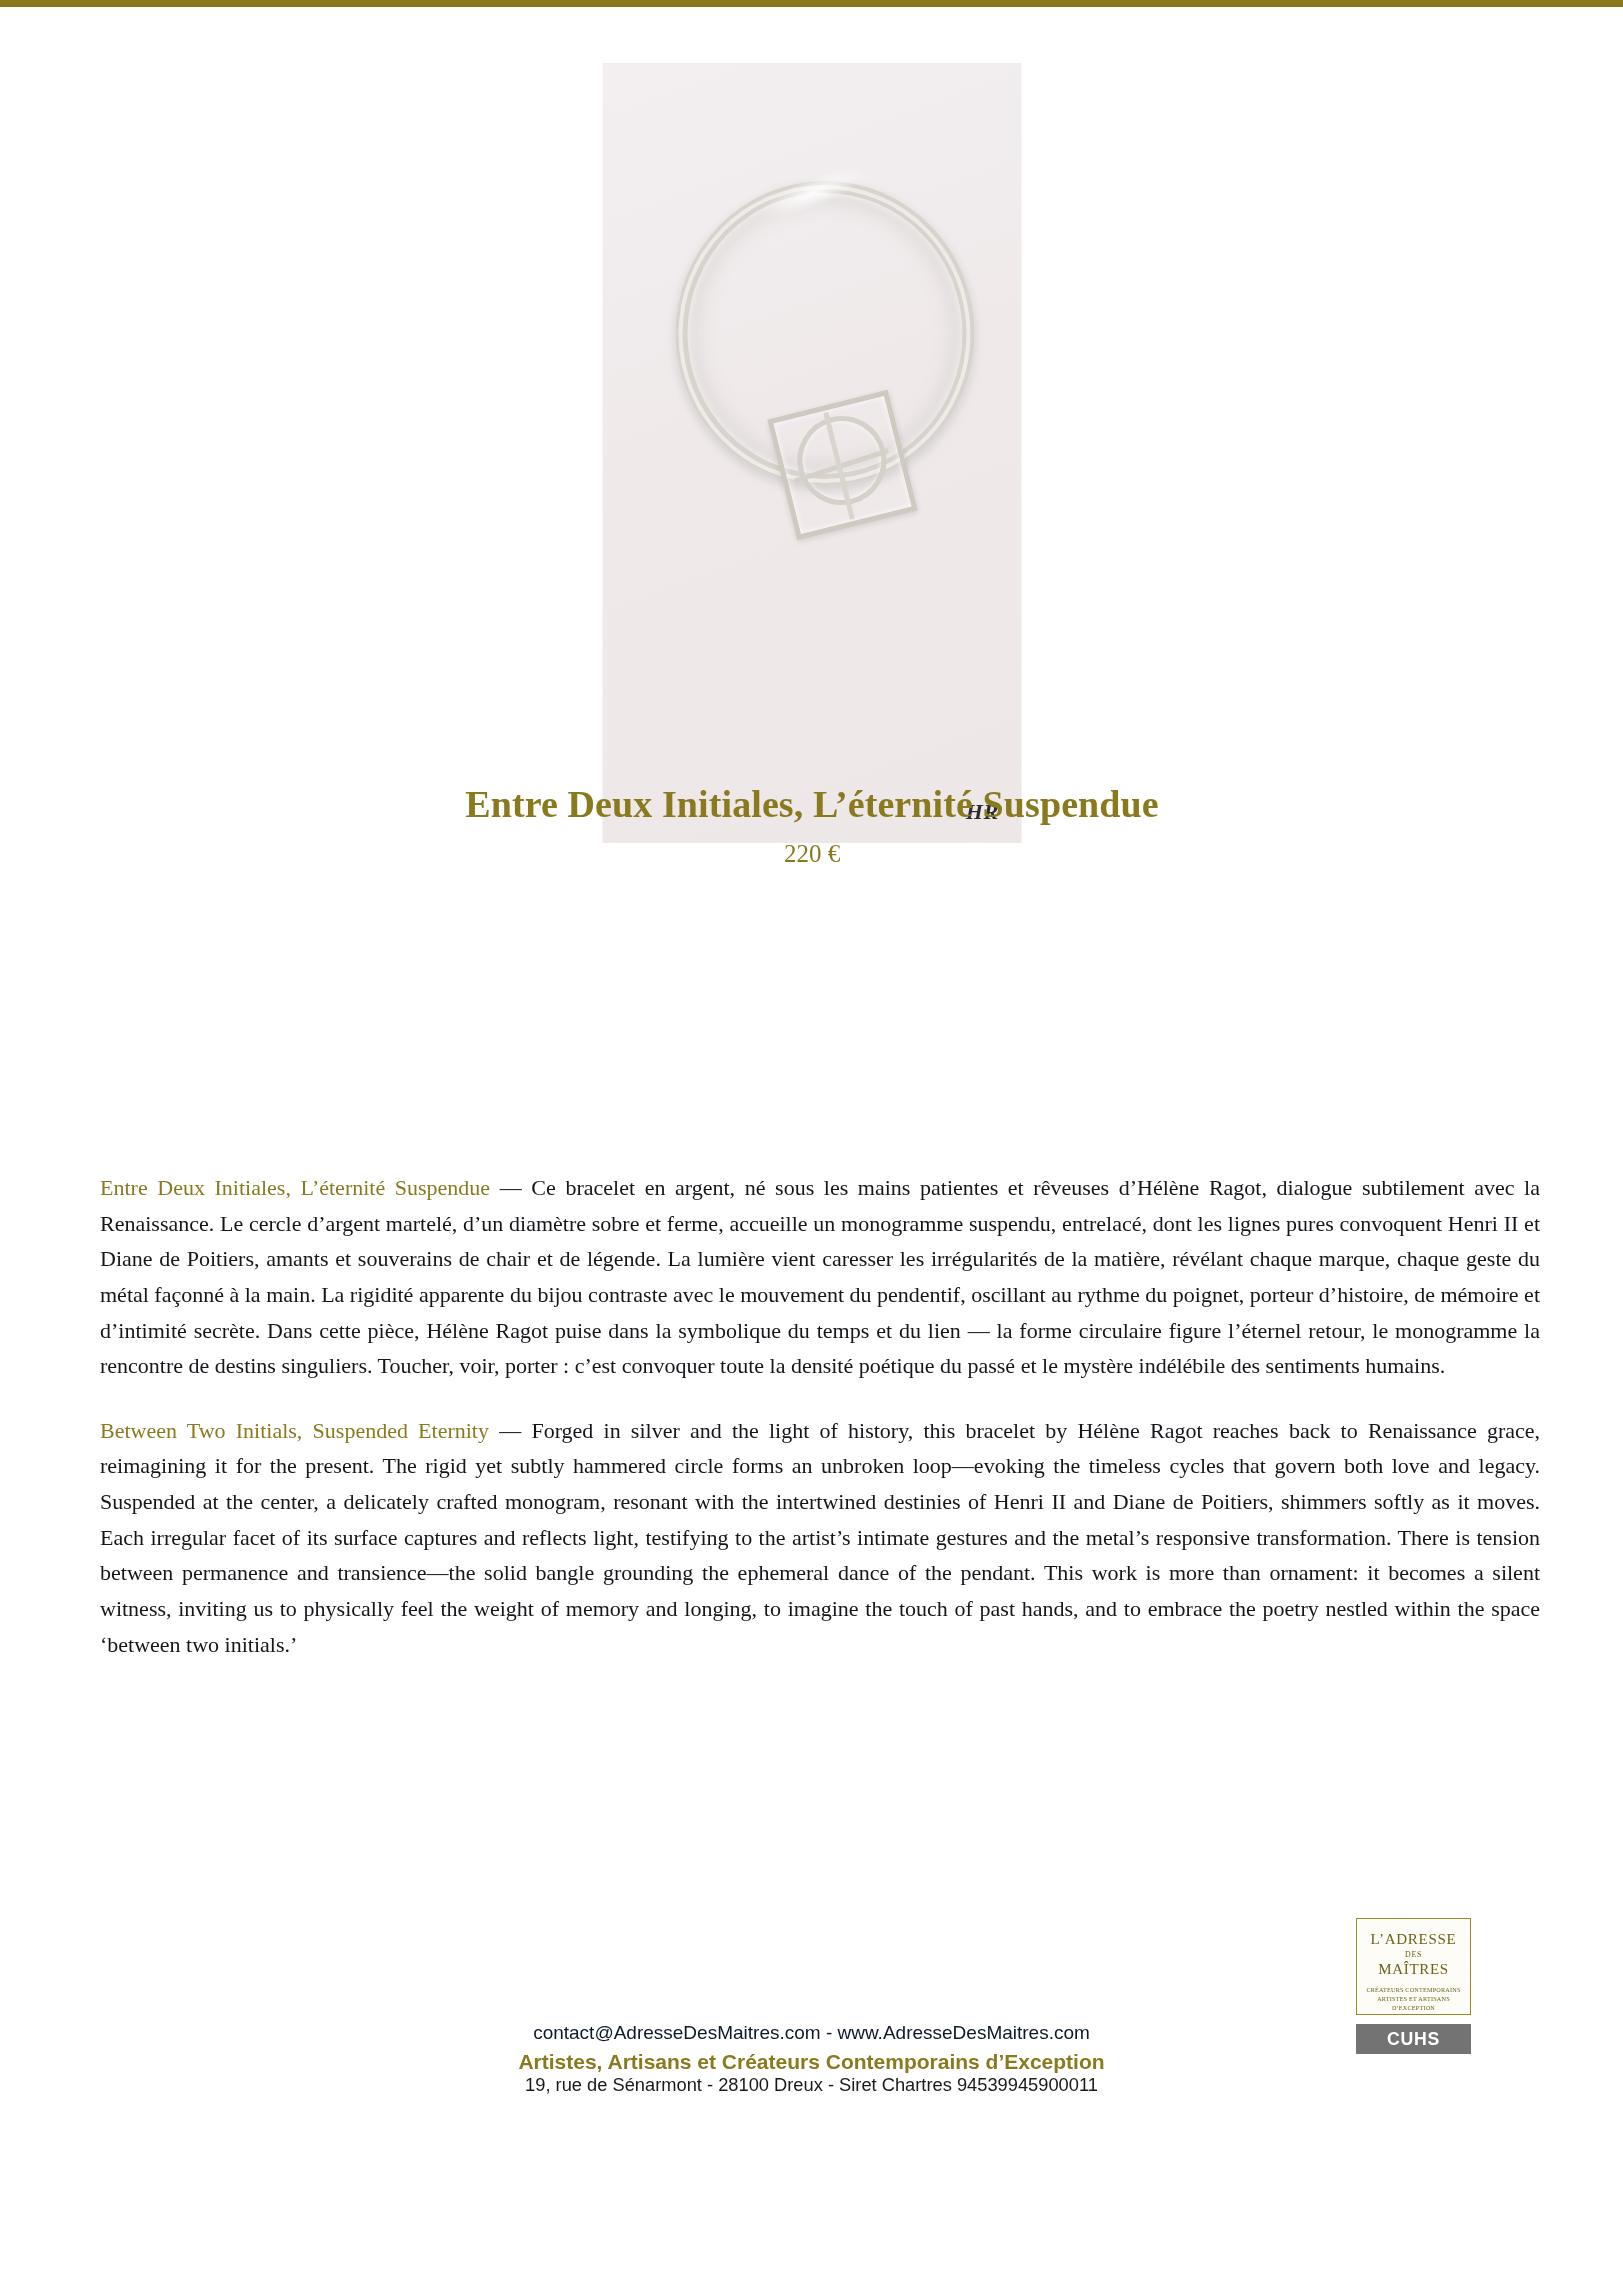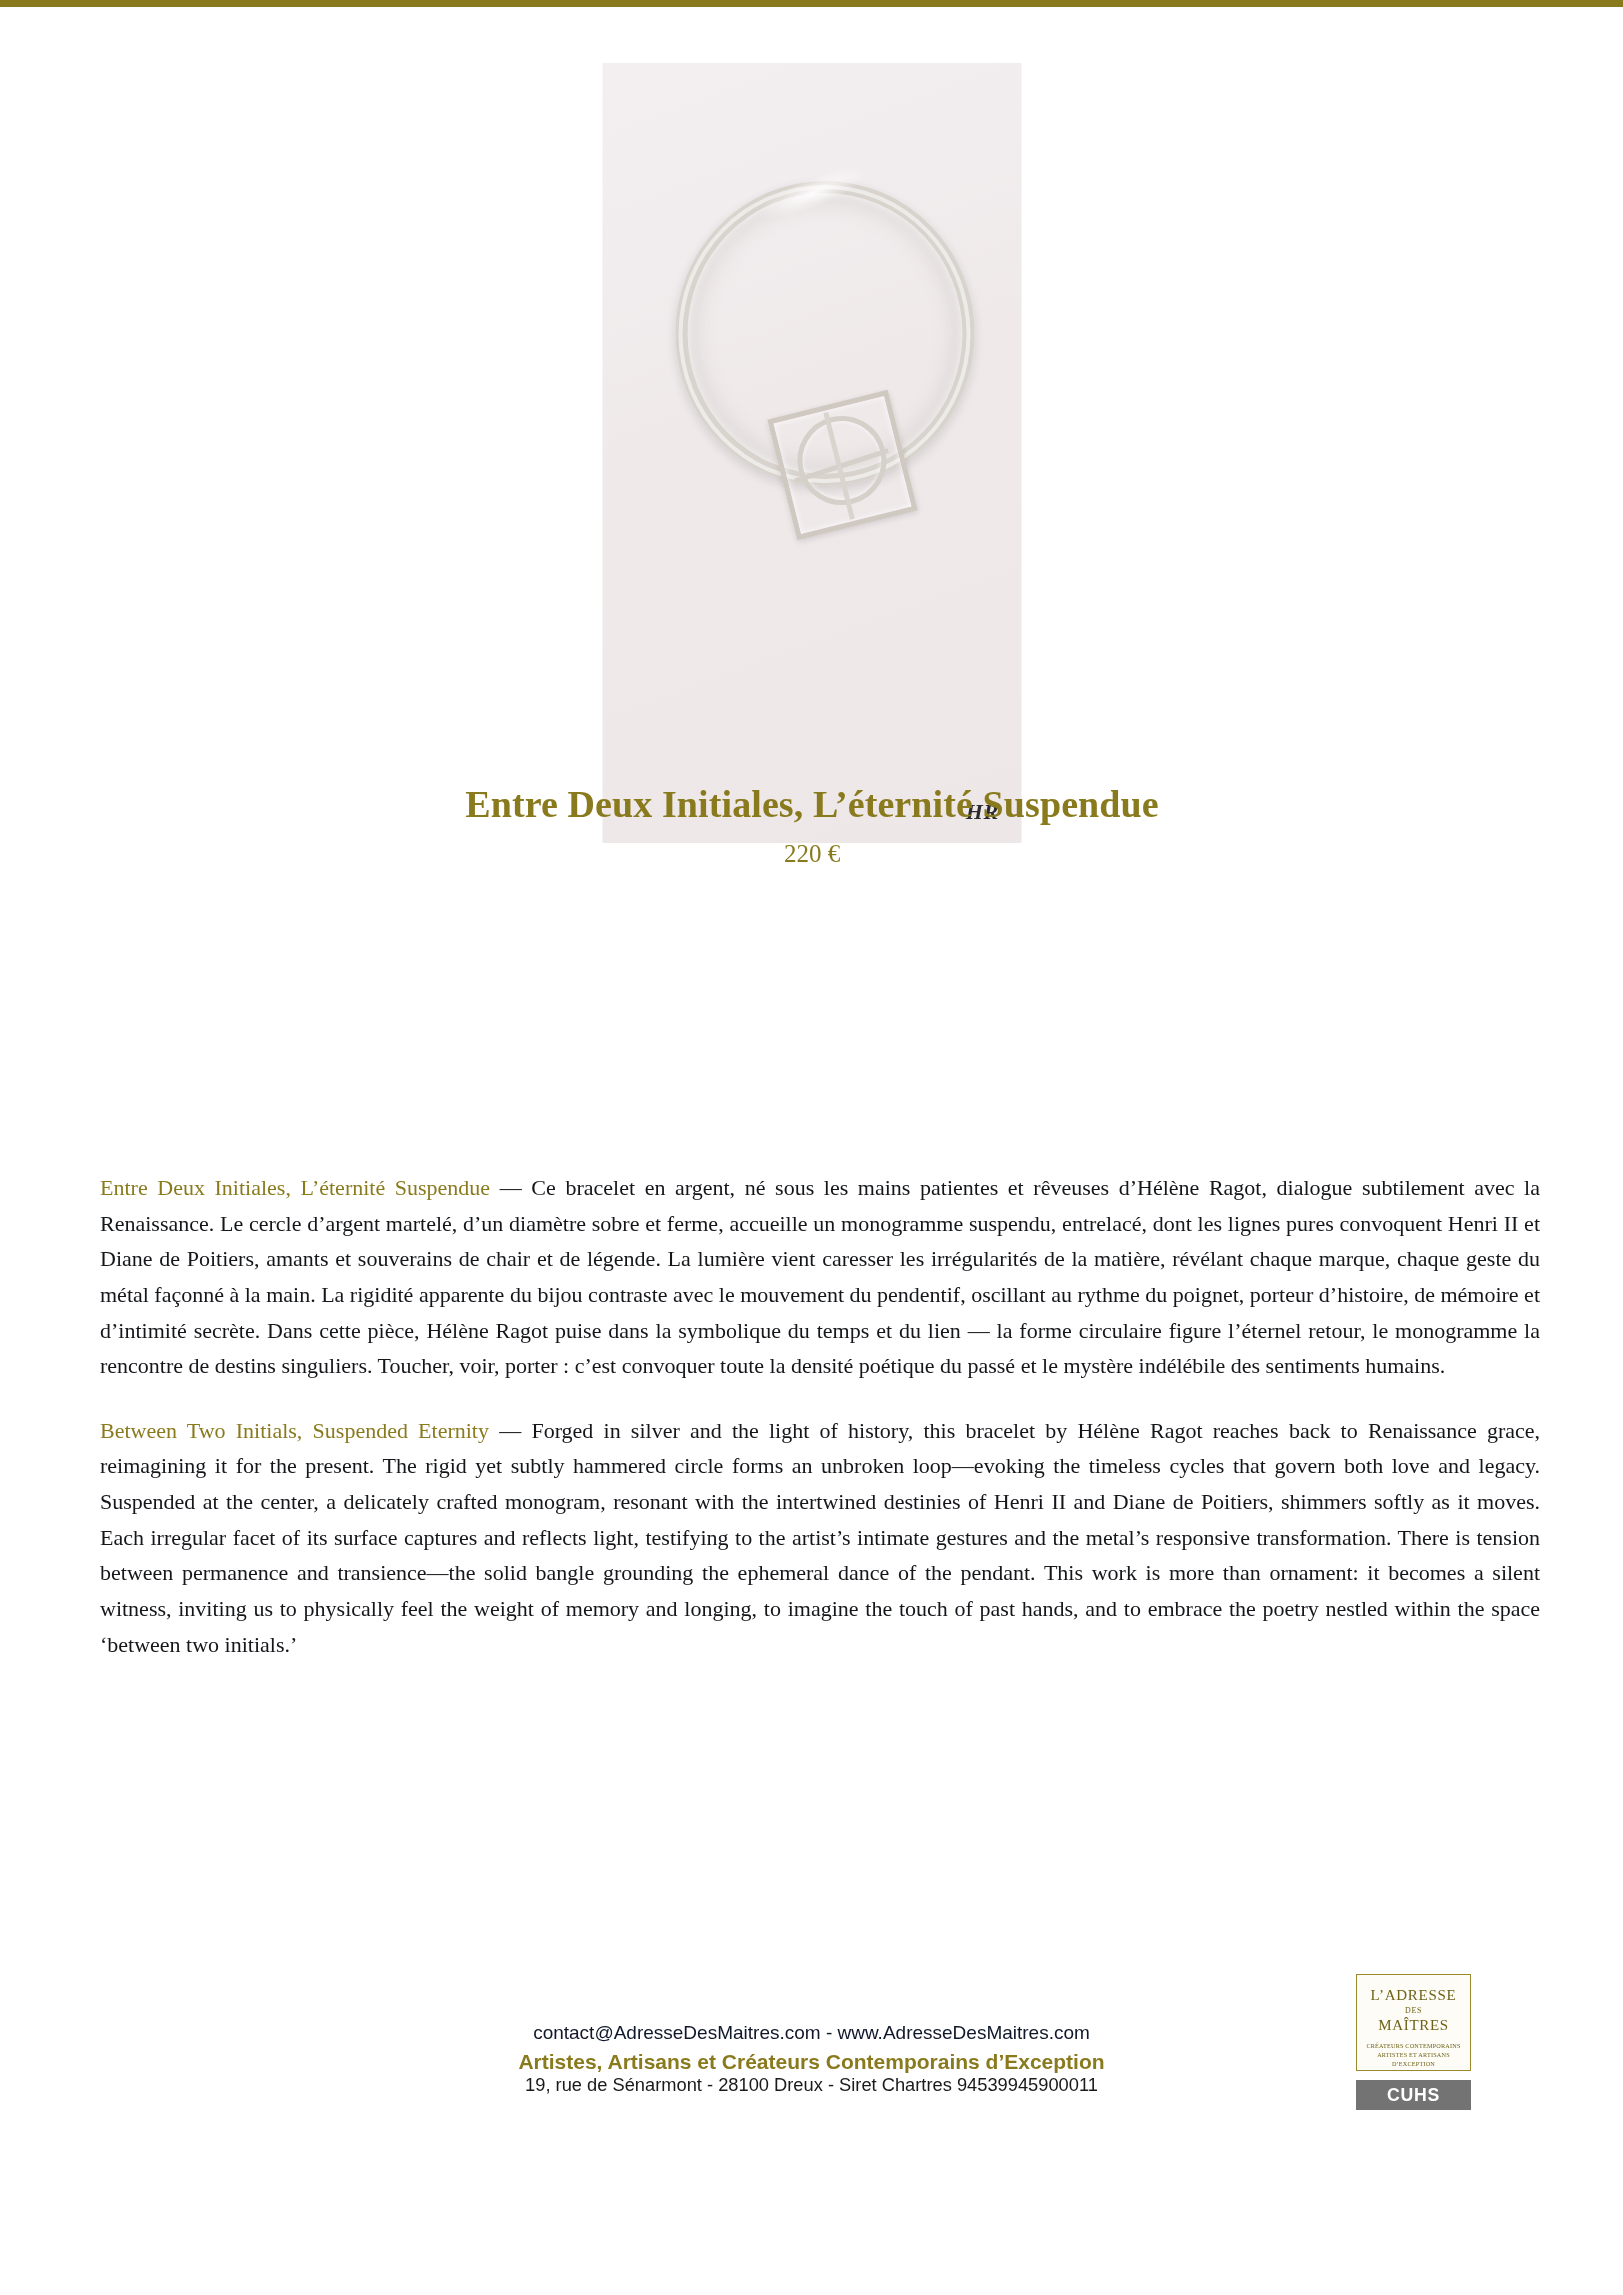--- a/index.html
+++ b/index.html
@@ -215,21 +215,21 @@
     margin-bottom: 0;
   }
   .f-line-4 {
     font-size: 18.3px;
     color: #1a1a1a;
   }
 
   .badge-wrap {
     position: absolute;
     right: 149px;
-    top: 1974px;
+    top: 1918px;
     width: 118px;
   }
   .badge {
     width: 115px;
     height: 97px;
     border: 1.3px solid #9a8a2c;
     background: #fdfcf6;
     text-align: center;
     font-family: "Liberation Serif", serif;
     color: #6e6218;

